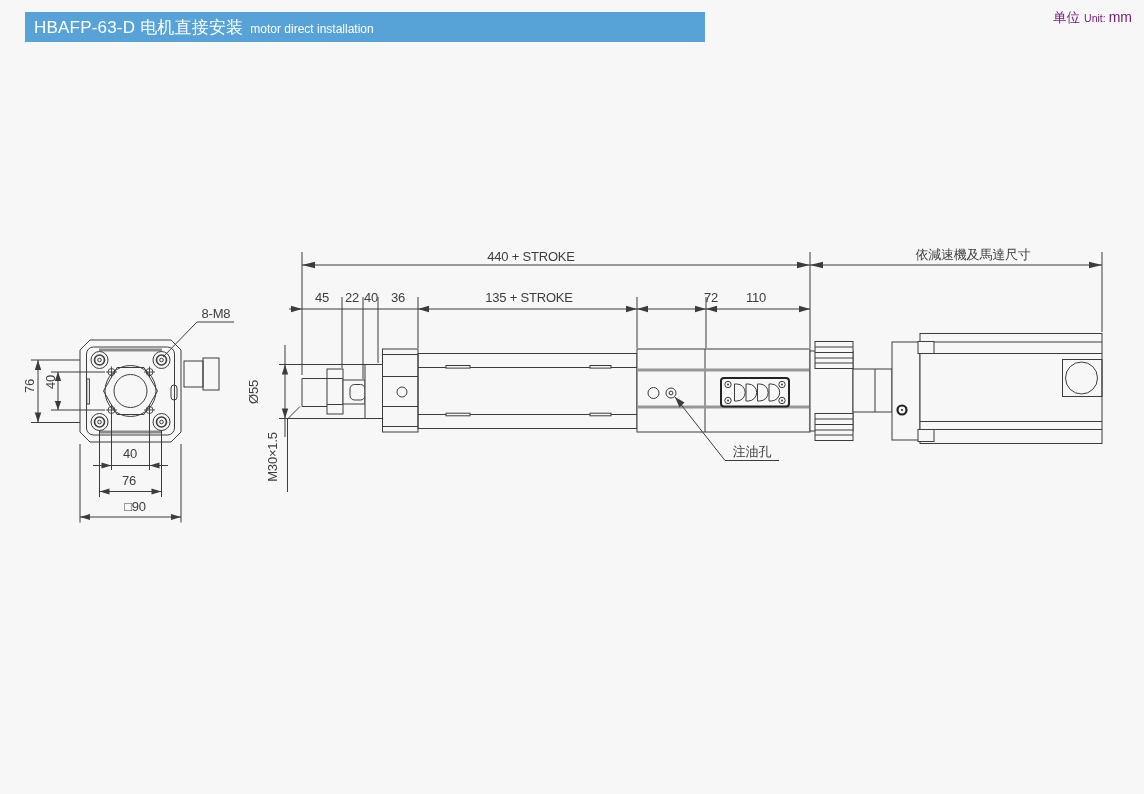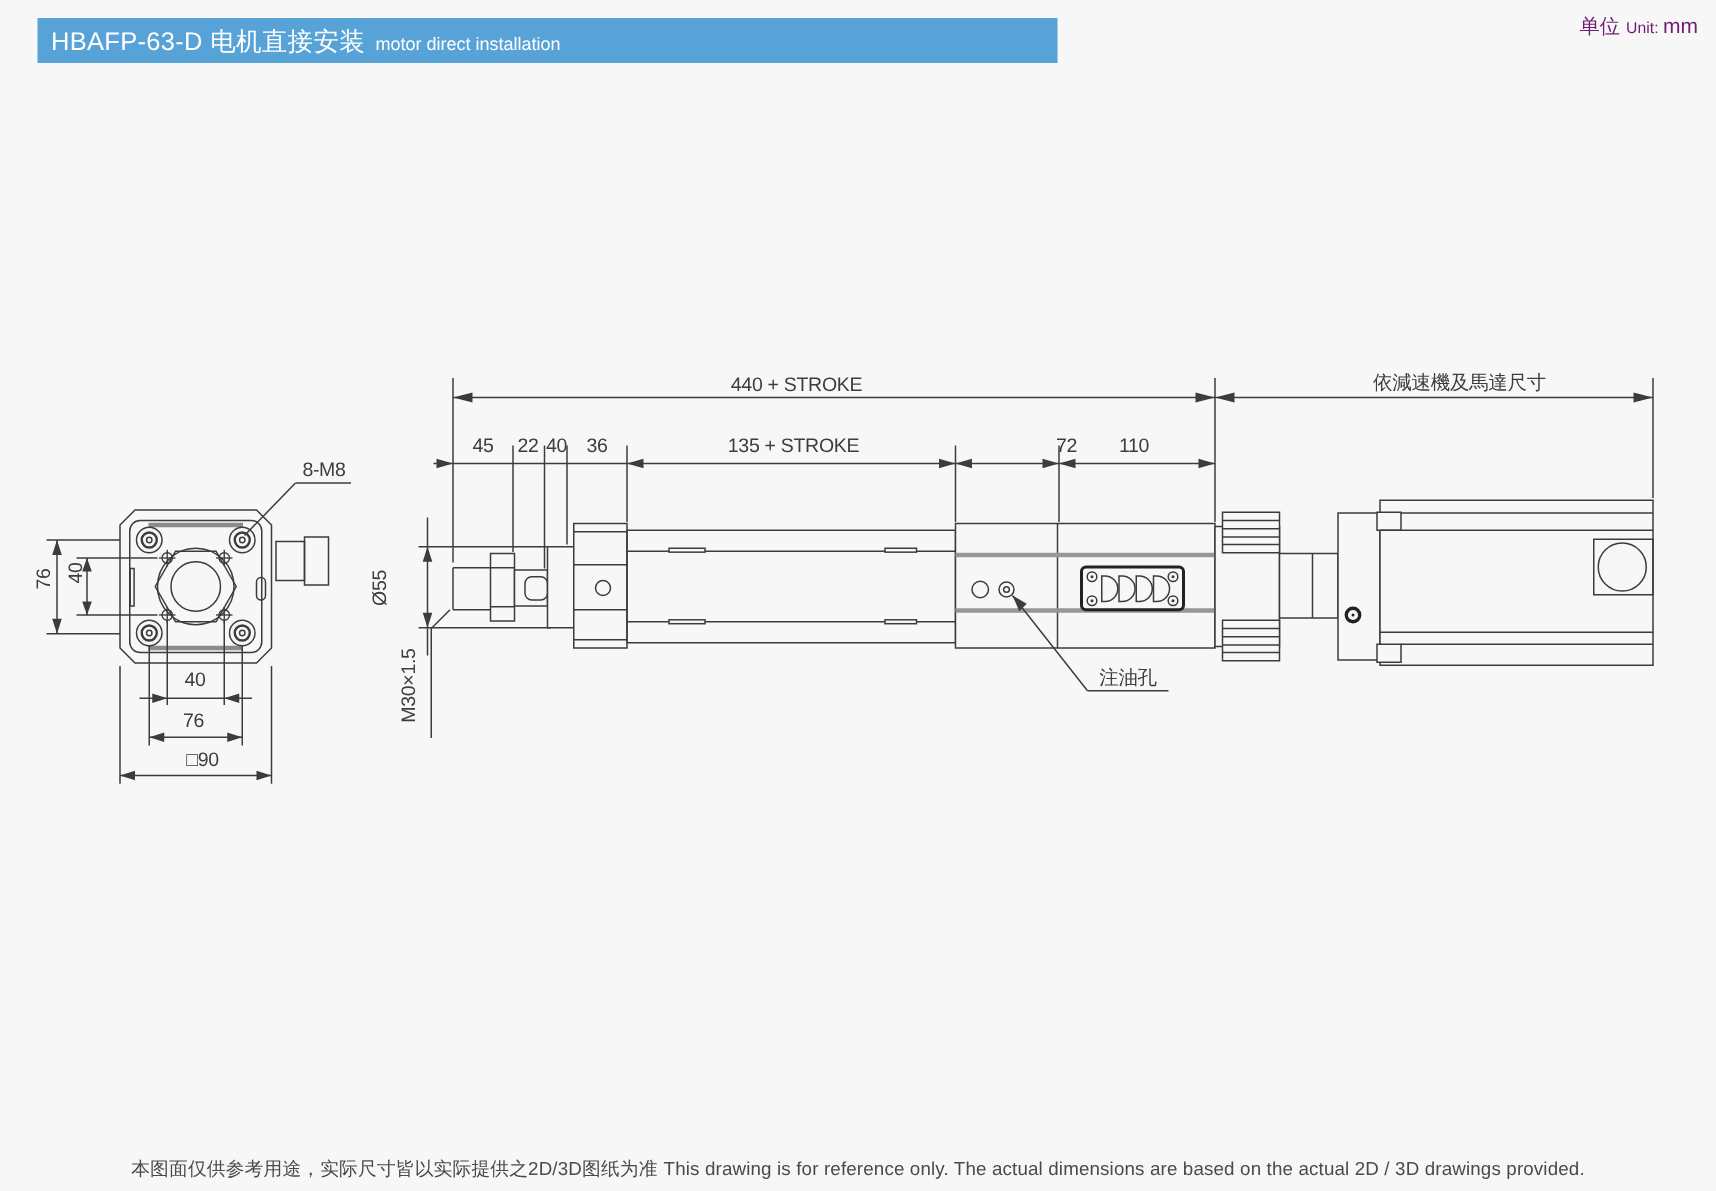--- a/index.html
+++ b/index.html
@@ -304,16 +304,13 @@
   <div class="dim" style="left:531px;top:256px;">440 + STROKE</div>
   <div class="dim cjk" style="left:927px;top:255px;margin-left:46px;">依減速機及馬達尺寸</div>
   <div class="dim" style="left:322px;top:297px;">45</div>
   <div class="dim" style="left:352px;top:297px;">22</div>
   <div class="dim" style="left:371px;top:297px;">40</div>
   <div class="dim" style="left:398px;top:297px;">36</div>
   <div class="dim" style="left:529px;top:297px;">135 + STROKE</div>
   <div class="dim" style="left:667px;top:297px;margin-left:44px;">72</div>
   <div class="dim" style="left:756px;top:297px;">110</div>
 
-  <div class="footer">
-    <span>本图面仅供参考用途，实际尺寸皆以实际提供之2D/3D图纸为准</span><span class="en">This drawing is for reference only. The actual dimensions are based on the actual 2D / 3D drawings provided.</span>
-  </div>
 </div>
 
 </body></html>

